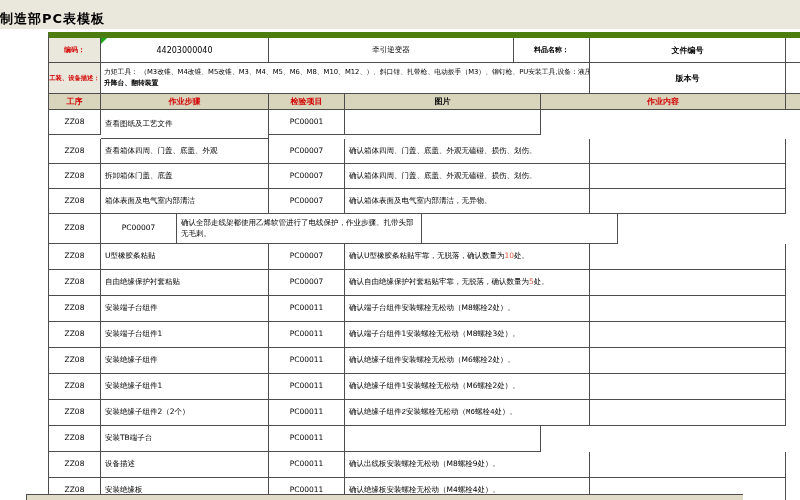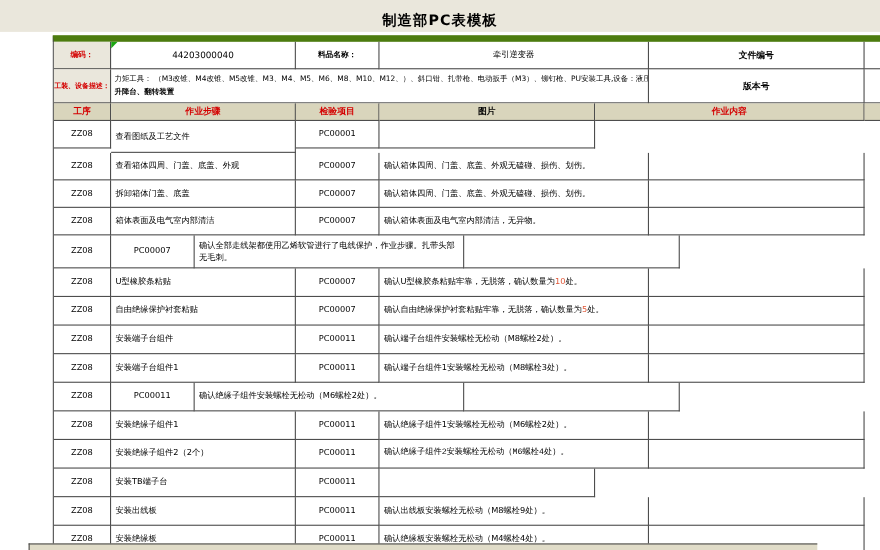--- a/index.html
+++ b/index.html
@@ -5,21 +5,21 @@
   html,body{margin:0;padding:0}
   body{
     width:800px;height:500px;position:relative;overflow:hidden;
     background:#ffffff;
     font-family:"DejaVu Sans","Liberation Sans",sans-serif;
     color:#000;
   }
   .topband{
     position:absolute;left:0;top:0;width:800px;height:29px;
     background:#eae7dc;
-    display:flex;align-items:flex-end;justify-content:center;
+    display:flex;align-items:flex-end;justify-content:flex-start;
   }
   .title{font-weight:bold;font-size:13px;letter-spacing:1px;padding-bottom:1px}
   .doc{
     position:absolute;left:4px;top:32px;
     border-left:1px solid #4d4d4d;border-top:6px solid #4d7c0f;
     background:#fff;
     margin-left:44px;
   }
   .row{display:flex}
   .cell{
@@ -64,22 +64,22 @@
 </div>
 
 <div class="doc">
 
   <div class="row">
     <div class="cell w1 hA beige center redlbl f7">编码：</div>
     <div class="cell w2 hA center f8">
       <span class="corner-flag"></span>
       <span>44203000040</span>
     </div>
+    <div class="cell w4 hA center f75">牵引逆变器</div>
     <div class="cell w3 hA center blklbl f7">料品名称：</div>
-    <div class="cell w4 hA center f75">牵引逆变器</div>
     <div class="cell w5 hA center blklbl f8">文件编号</div>
     <div class="cell w6 hA zzpc-cell f8">ZZPC</div>
   </div>
 
   <div class="row">
     <div class="cell w1 hB beige center redlbl f6">工装、设备描述：</div>
     <div class="cell wTools hB">
       <span class="tools-text"><span>力矩工具： （M3改锥、M4改锥、M5改锥、M3、M4、M5、M6、M8、M10、M12、）、斜口钳、扎带枪、电动扳手（M3）、铆钉枪、PU安装工具,设备：液压</span><br><span class="tools-line2">升降台、翻转装置</span></span>
     </div>
     <div class="cell w5 hB center blklbl f8">版本号</div>
@@ -172,20 +172,21 @@
         <div class="cell w1 center" style="height: 26px;">ZZ08</div>
         <div class="cell w2 left" style="height: 26px;">安装端子台组件1</div>
         <div class="cell w3 center" style="height: 26px;">PC00011</div>
         <div class="cell w4 c-content" style="height: 26px;">
           <span class="seg">确认端子台组件1安装螺栓无松动（M8螺栓3处）。</span>
         </div>
         <div class="cell w5" style="height: 26px;"></div>
       </div>
       <div class="row trow">
         <div class="cell w1 center" style="height: 26px;">ZZ08</div>
+        <div class="cell w2 left" style="height: 26px;">安装绝缘子组件</div>
         <div class="cell w3 center" style="height: 26px;">PC00011</div>
         <div class="cell w4 c-content" style="height: 26px;">
           <span class="seg">确认绝缘子组件安装螺栓无松动（M6螺栓2处）。</span>
         </div>
         <div class="cell w5" style="height: 26px;"></div>
       </div>
       <div class="row trow">
         <div class="cell w1 center" style="height: 26px;">ZZ08</div>
         <div class="cell w2 left" style="height: 26px;">安装绝缘子组件1</div>
         <div class="cell w3 center" style="height: 26px;">PC00011</div>
@@ -204,21 +205,21 @@
         <div class="cell w5" style="height: 26px;"></div>
       </div>
       <div class="row trow">
         <div class="cell w1 center" style="height: 26px;">ZZ08</div>
         <div class="cell w2 left" style="height: 26px;">安装TB端子台</div>
         <div class="cell w3 center" style="height: 26px;">PC00011</div>
         <div class="cell w5" style="height: 26px;"></div>
       </div>
       <div class="row trow">
         <div class="cell w1 center" style="height: 26px;">ZZ08</div>
-        <div class="cell w2 left" style="height: 26px;">安装出线板</div>
+        <div class="cell w2 left" style="height: 26px;">设备描述</div>
         <div class="cell w3 center" style="height: 26px;">PC00011</div>
         <div class="cell w4 c-content" style="height: 26px;">
           <span class="seg">确认出线板安装螺栓无松动（M8螺栓9处）。</span>
         </div>
         <div class="cell w5" style="height: 26px;"></div>
       </div>
       <div class="row trow">
         <div class="cell w1 center" style="height: 26px;">ZZ08</div>
         <div class="cell w2 left" style="height: 26px;">安装绝缘板</div>
         <div class="cell w3 center" style="height: 26px;">PC00011</div>

